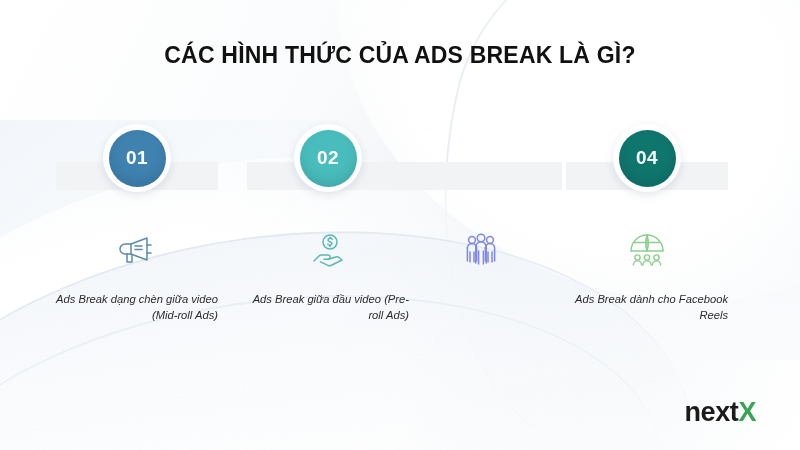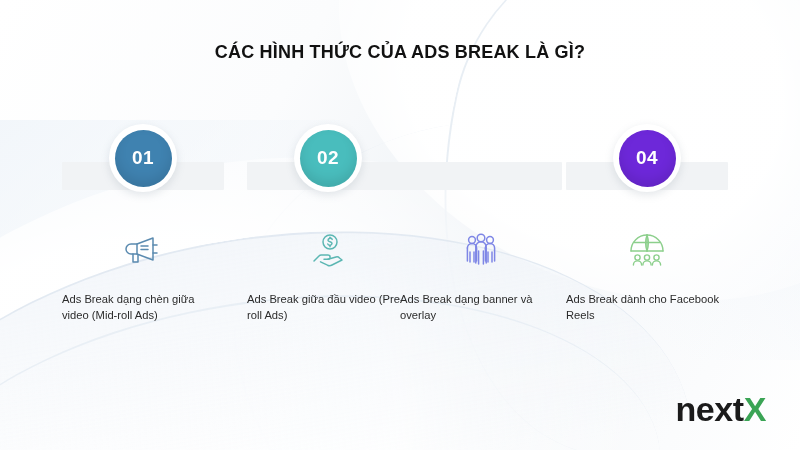--- a/index.html
+++ b/index.html
@@ -106,21 +106,21 @@
     background: linear-gradient(220deg, rgba(238,243,249,0.8), rgba(255,255,255,0) 72%);
   }
 
   
   .title {
     position: absolute;
     top: 42px;
     left: 0;
     width: 800px;
     text-align: center;
-    font-size: 18px;
+    font-size: 23px;
     font-weight: 700;
     letter-spacing: 0.2px;
     color: #111111;
     white-space: nowrap;
   }
 
   
   .steps {
     position: absolute;
     top: 124px;
@@ -128,21 +128,21 @@
     width: 800px;
     height: 250px;
   }
 
   .step {
     position: absolute;
     top: 0;
     width: 166px;
     height: 250px;
   }
-  .step-0 { left: 60px; }
+  .step-0 { left: 54px; }
   .step-1 { left: 245px; }
   .step-2 { left: 398px; }
   .step-3 { left: 564px; }
 
   .bar {
     position: absolute;
     top: 38px;
     left: 2px;
     width: 162px;
     height: 28px;
@@ -189,32 +189,33 @@
     align-items: center;
     justify-content: center;
   }
   .icon-box svg { display: block; }
 
   .caption {
     position: absolute;
     top: 168px;
     left: 2px;
     width: 162px;
-    text-align: left;
+    text-align: right;
     font-size: 11.2px;
     line-height: 15.5px;
     color: #2b2b2b;
+    font-style: italic;
   }
 
   
   .logo {
     position: absolute;
-    right: 34px;
+    right: 44px;
     bottom: 24px;
-    font-size: 34px;
+    font-size: 27px;
     font-weight: 700;
     letter-spacing: -0.4px;
     line-height: 1;
   }
   .logo .lg-next { color: #1b1b1b; }
   .logo .lg-x { color: #3aa455; }
 </style>
 </head>
 <body>
 
@@ -287,27 +288,26 @@
           <path d="M24.4 16 L24.4 29"></path>
           <line x1="27" y1="20" x2="27" y2="30"></line>
           <line x1="31" y1="20" x2="31" y2="30"></line>
           <circle cx="20" cy="6" r="3.8"></circle>
           <path d="M14.8 15 A5.2 5.2 0 0 1 25.2 15 L25.2 31"></path>
           <path d="M14.8 15 L14.8 31"></path>
           <line x1="17.6" y1="19" x2="17.6" y2="32"></line>
           <line x1="22.4" y1="19" x2="22.4" y2="32"></line>
         </svg>
       </div>
-      <div class="caption">Ads Break dạng banner và overlay</div>
     </div>
 
     <div class="step step-3">
       <div class="bar"></div>
       <div class="circle-wrap">
-        <div class="circle" style="background:#6d28d9">04</div>
+        <div class="circle" style="background:#0f766e">04</div>
       </div>
       <div class="icon-box">
         <svg width="40" height="36" viewBox="0 0 40 36" fill="none" stroke="#8ccf8c" stroke-width="1.4" stroke-linecap="round" stroke-linejoin="round">
           <path d="M4 19 A16 16 0 0 1 36 19"></path>
           <line x1="4" y1="19" x2="36" y2="19"></line>
           <path d="M20 3 L20 19"></path>
           <path d="M20 3 A9.5 16 0 0 1 20 19"></path>
           <path d="M20 3 A9.5 16 0 0 0 20 19"></path>
           <path d="M7.2 10.5 L32.8 10.5"></path>
           <circle cx="10.5" cy="25.5" r="2.6"></circle>

